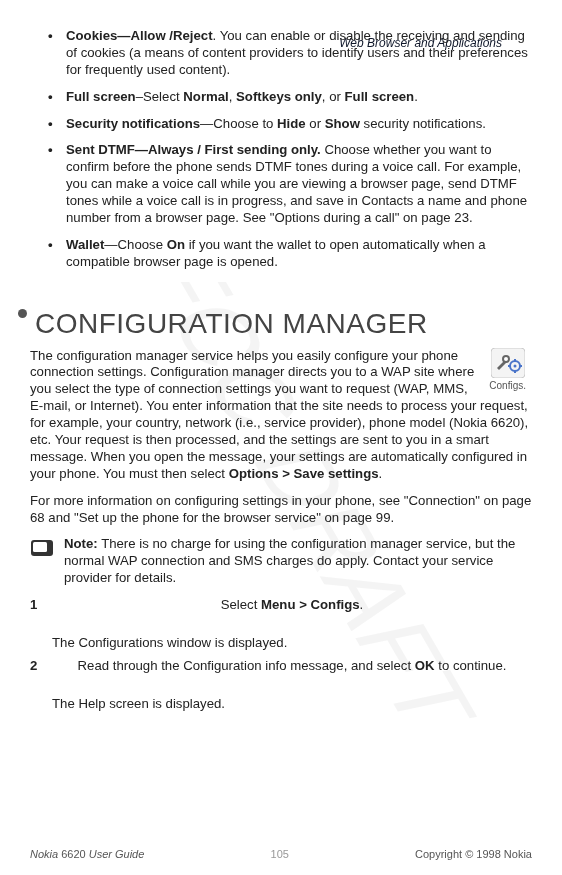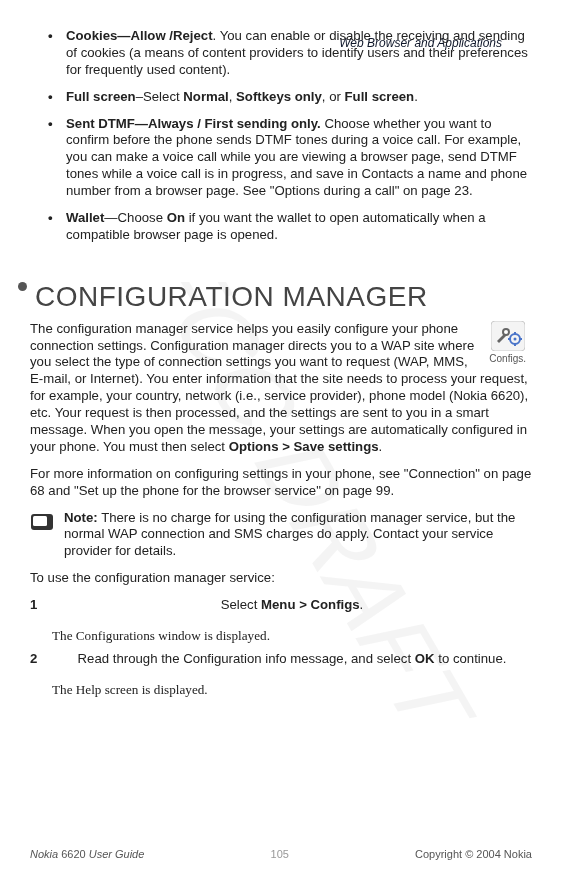--- a/index.html
+++ b/index.html
@@ -49,21 +49,21 @@
     color: #555;
   }
   .configs-icon svg { display: block; margin: 0 auto 2px auto; }
   p.body { margin-bottom: 10px; }
   .note-row { display: flex; margin: 8px 0 10px 0; }
   .note-icon { flex: 0 0 28px; padding-top: 2px; }
   .note-text { flex: 1; padding-left: 6px; }
   .step-row { display: flex; margin: 6px 0 4px 0; }
   .step-num { flex: 0 0 22px; font-weight: bold; }
   .step-body { flex: 1; text-align: center; }
-  .step-sub { margin: 14px 0 4px 22px; font-family: Liberation Serif, serif; }
+  .step-sub { margin: 21px 0 4px 22px; }
   .footer {
     position: absolute;
     bottom: 14px;
     left: 30px;
     right: 30px;
     display: flex;
     justify-content: space-between;
     font-size: 11px;
     color: #555;
   }
@@ -99,20 +99,23 @@
 <div class="bullet-list">
 
   <div class="bullet-item">
     <b>Cookies—Allow /Reject</b><span>. You can enable or disable the receiving and sending of cookies (a means of content providers to identify users and their preferences for frequently used content).</span>
   </div>
 
   <div class="bullet-item">
     <b>Full screen</b><span>–</span><span>Select </span><b>Normal</b><span>, </span><b>Softkeys only</b><span>, or </span><b>Full screen</b><span>.</span>
   </div>
 
+  <div class="bullet-item">
+    <b>Security notifications</b><span>—Choose to </span><b>Hide</b><span> or </span><b>Show</b><span> security notifications.</span>
+  </div>
 
   <div class="bullet-item">
     <b>Sent DTMF—Always / First sending only.</b><span> Choose whether you want to confirm before the phone sends DTMF tones during a voice call. For example, you can make a voice call while you are viewing a browser page, send DTMF tones while a voice call is in progress, and save in Contacts a name and phone number from a browser page. See "Options during a call" on page 23.</span>
   </div>
 
   <div class="bullet-item">
     <b>Wallet</b><span>—Choose </span><b>On</b><span> if you want the wallet to open automatically when a compatible browser page is opened.</span>
   </div>
 
 </div>
@@ -150,21 +153,20 @@
     <svg width="24" height="20" viewBox="0 0 24 20">
       <rect x="1" y="2" width="22" height="16" rx="3" fill="#333"></rect>
       <rect x="3" y="4" width="14" height="10" rx="1.5" fill="#fff"></rect>
     </svg>
   </div>
   <div class="note-text">
     <b>Note:</b><span> There is no charge for using the configuration manager service, but the normal WAP connection and SMS charges do apply. Contact your service provider for details.</span>
   </div>
 </div>
 
-<p class="body">To use the configuration manager service:</p>
 
 <div class="step-row">
   <div class="step-num">1</div>
   <div class="step-body">
     <span>Select </span><b>Menu &gt; Configs</b><span>.</span>
   </div>
 </div>
 <p class="step-sub">The Configurations window is displayed.</p>
 
 <div class="step-row">
@@ -175,14 +177,14 @@
 </div>
 <p class="step-sub">The Help screen is displayed.</p>
 
 </div>
 
 <div class="footer">
   <span>
     <span class="ital">Nokia </span><span>6620 </span><span class="ital">User Guide</span>
   </span>
   <span class="mid">105</span>
-  <span>Copyright © 2004 Nokia</span>
+  <span>Copyright © 1998 Nokia</span>
 </div>
 
 </body></html>

